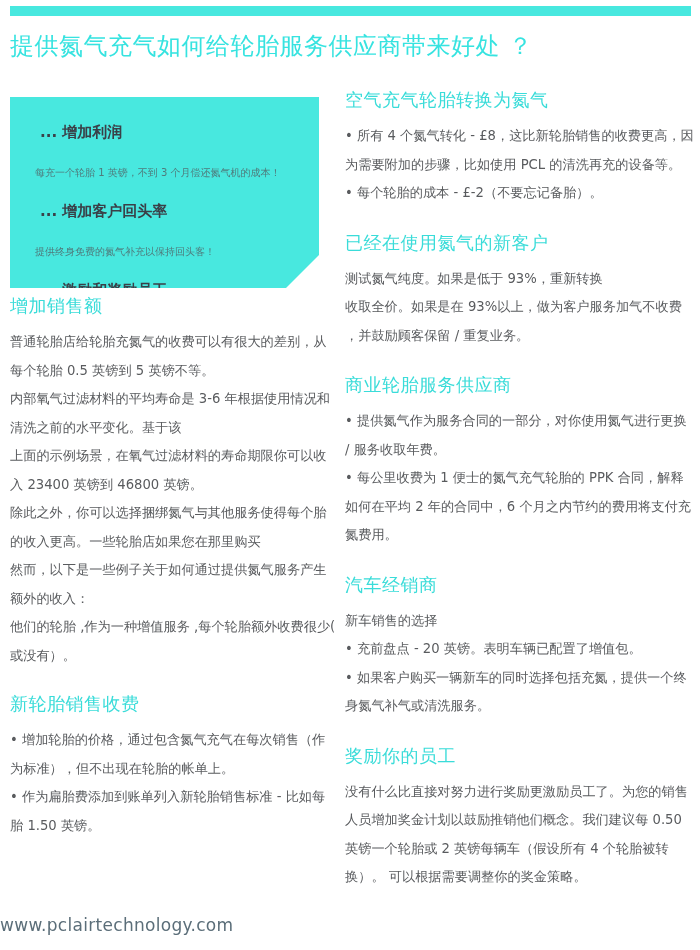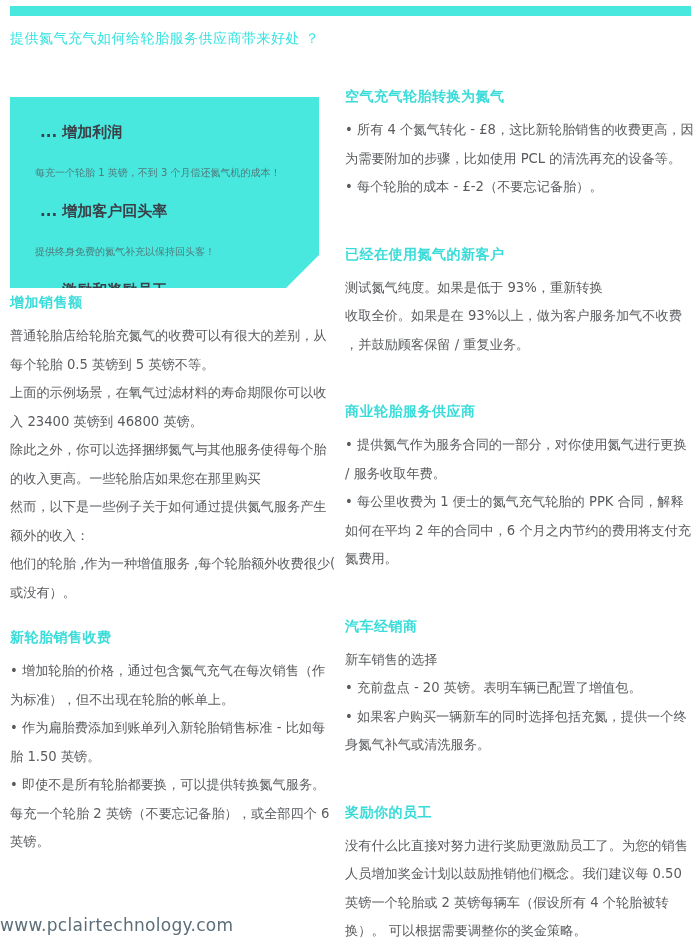--- a/index.html
+++ b/index.html
@@ -6,21 +6,21 @@
   .page {
     position:relative; width:700px; height:950px; background:#ffffff;
     font-family:"DejaVu Sans","Liberation Sans",sans-serif; overflow:hidden;
   }
   .top-bar {
     position:absolute; left:10px; top:6px; width:681px; height:10px;
     background:var(--accent-teal,#48e8df);
   }
   .page-title {
     position:absolute; left:10px; top:30px; width:660px;
-    font-size:14px; font-weight:500; color:var(--title-cyan,#36e3e0);
+    font-size:24px; font-weight:500; color:var(--title-cyan,#36e3e0);
     letter-spacing:0.5px;
   }
   .highlight-box {
     position:absolute; left:10px; top:97px; width:309px; height:191px;
     background:var(--accent-teal,#48e8df);
     clip-path:polygon(0 0,100% 0,100% 158px,276px 100%,0 100%);
     box-sizing:border-box; padding:8px 14px 0 14px;
   }
   .highlight-box h3 {
     margin:16px; font-size:15px; font-weight:bold;
@@ -30,26 +30,26 @@
     margin:11px; font-size:10px;
     color:var(--box-body-gray,#4f7b7c); line-height:23.5px;
   }
   .col {
     position:absolute; font-size:13.2px;
     color:var(--body-gray,#595b5e);
   }
   .col-left  { left:10px;  top:294px; width:326px; }
   .col-right { left:345px; top:88px;  width:350px; }
   .sec h4 {
-    margin:0 0 10px 0; font-size:14px; font-weight:bold;
+    margin:0 0 10px 0; font-size:18px; font-weight:normal;
     color:var(--heading-cyan,#3adcd9); letter-spacing:0.5px;
   }
   .sec p { margin:0; line-height:28.5px; }
   .col-left  .sec + .sec { margin-top:22px; }
-  .col-right .sec + .sec { margin-top:44px; }
+  .col-right .sec + .sec { margin-top:23px; }
   .footer {
     position:absolute; left:0; right:0; top:915px; 
     font-size:17px; color:var(--footer-gray,#5b6e79); letter-spacing:0.3px;
   }
 </style>
 </head>
 <body>
 
 <div class="page">
 
@@ -63,30 +63,30 @@
     <h3>... 增加客户回头率</h3>
     <p>提供终身免费的氮气补充以保持回头客！</p>
     <h3>... 激励和奖励员工</h3>
     <p>为员工提供氮气销售奖金计划，他们卖得越多赚的越多！</p>
   </div>
 
   <div class="col col-left">
     <div class="sec">
       <h4>增加销售额</h4>
       <p>普通轮胎店给轮胎充氮气的收费可以有很大的差别，从每个轮胎 0.5 英镑到 5 英镑不等。</p>
+      <p>内部氧气过滤材料的平均寿命是 3-6 年根据使用情况和清洗之前的水平变化。基于该</p>
       <p>上面的示例场景，在氧气过滤材料的寿命期限你可以收入 23400 英镑到 46800 英镑。</p>
       <p>除此之外，你可以选择捆绑氮气与其他服务使得每个胎的收入更高。一些轮胎店如果您在那里购买</p>
       <p>然而，以下是一些例子关于如何通过提供氮气服务产生额外的收入：</p>
       <p>他们的轮胎 ,作为一种增值服务 ,每个轮胎额外收费很少( 或没有）。</p>
     </div>
     <div class="sec">
       <h4>新轮胎销售收费</h4>
       <p>• 增加轮胎的价格，通过包含氮气充气在每次销售（作为标准），但不出现在轮胎的帐单上。</p>
       <p>• 作为扁胎费添加到账单列入新轮胎销售标准 - 比如每胎 1.50 英镑。</p>
-      <p>• 即使不是所有轮胎都要换，可以提供转换氮气服务。每充一个轮胎 2 英镑（不要忘记备胎），或全部四个 6 英镑。</p>
     </div>
   </div>
 
   <div class="col col-right">
     <div class="sec">
       <h4>空气充气轮胎转换为氮气</h4>
       <p>• 所有 4 个氮气转化 - £8，这比新轮胎销售的收费更高，因为需要附加的步骤，比如使用 PCL 的清洗再充的设备等。</p>
       <p>• 每个轮胎的成本 - £-2（不要忘记备胎）。</p>
     </div>
     <div class="sec">

